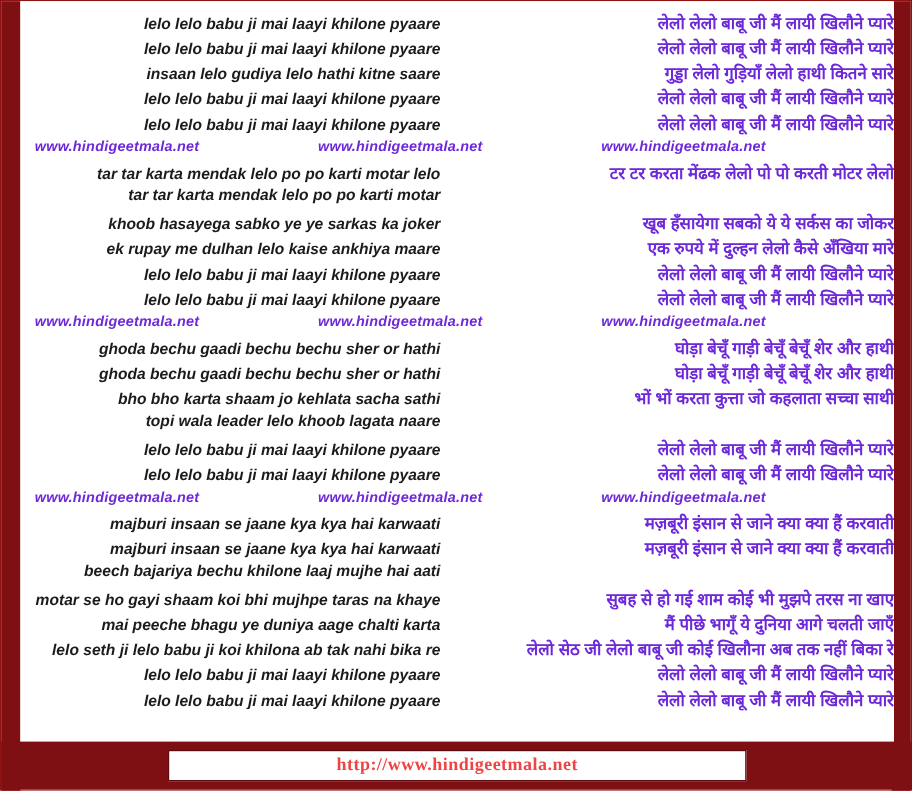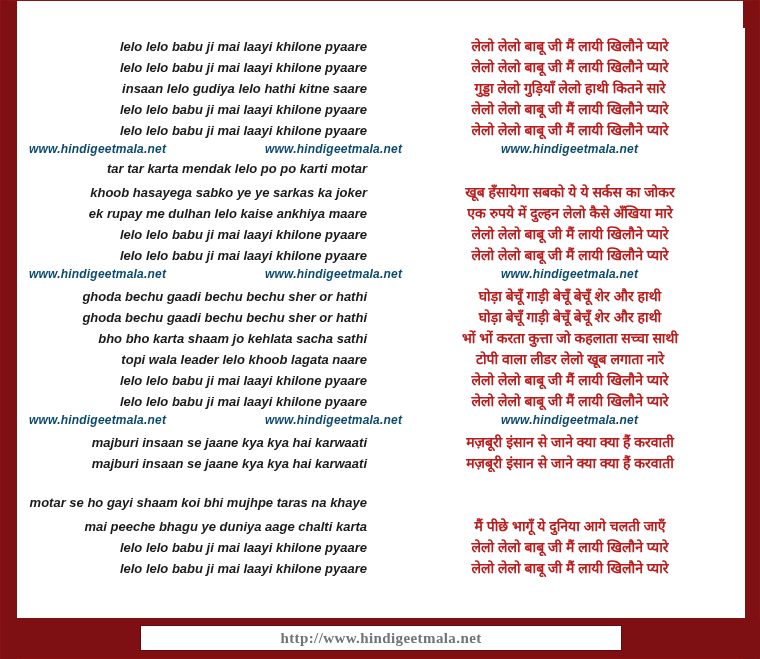--- a/index.html
+++ b/index.html
@@ -33,21 +33,20 @@
   .side-bar.right { right: 0; }
 
   .lyrics-area {
     position: absolute;
     left: 16px;
     top: 0;
     width: 728px;
     height: 619px;
     background: #ffffff;
     overflow: hidden;
-    margin-top: 27px;
   }
 
   .stanza {
     position: relative;
     padding: 0;
   }
   .line-row {
     display: flex;
     width: 100%;
     align-items: baseline;
@@ -62,42 +61,42 @@
     font-weight: bold;
     font-size: 13px;
     color: #1b1b1b;
     white-space: nowrap;
     overflow: hidden;
   }
   .col-deva {
     width: 50%;
     box-sizing: border-box;
     padding-left: 14px;
-    text-align: center;
+    text-align: right;
     font-weight: bold;
     font-size: 14px;
-    color: #b91c1c;
+    color: #6d28d9;
     white-space: nowrap;
     overflow: hidden;
   }
 
   
   .watermark-band {
     position: relative;
     height: 20px;
     width: 100%;
     overflow: hidden;
   }
   .watermark-band .wm {
     position: absolute;
     top: 1px;
     font-size: 12px;
     font-weight: bold;
     font-style: italic;
-    color: #0c4a6e;
+    color: #6d28d9;
     letter-spacing: 0.2px;
     white-space: nowrap;
   }
   .watermark-band .wm.w1 { left: 12px; }
   .watermark-band .wm.w2 { left: 248px; }
   .watermark-band .wm.w3 { left: 484px; }
 
   
   .footer {
     position: absolute;
@@ -116,21 +115,21 @@
     width: 480px;
     height: 24px;
     display: flex;
     align-items: center;
     justify-content: center;
   }
   .footer-url {
     font-family: "Liberation Serif", serif;
     font-weight: bold;
     font-size: 15px;
-    color: #737373;
+    color: #ef4444;
     letter-spacing: 0.4px;
   }
   .spacer-8 { height: 8px; }
 </style>
 </head>
 <body>
 
 <div id="page">
 
   <div class="side-bar left"></div>
@@ -164,20 +163,24 @@
     </div>
 
     <div class="watermark-band">
       <span class="wm w1">www.hindigeetmala.net</span>
       <span class="wm w2">www.hindigeetmala.net</span>
       <span class="wm w3">www.hindigeetmala.net</span>
     </div>
 
     <div class="stanza">
       <div class="line-row">
+        <div class="col-roman">tar tar karta mendak lelo po po karti motar lelo</div>
+        <div class="col-deva">टर टर करता मेंढक लेलो पो पो करती मोटर लेलो</div>
+      </div>
+      <div class="line-row">
         <div class="col-roman">tar tar karta mendak lelo po po karti motar</div>
       </div>
       <div class="line-row">
         <div class="col-roman">khoob hasayega sabko ye ye sarkas ka joker</div>
         <div class="col-deva">खूब हँसायेगा सबको ये ये सर्कस का जोकर</div>
       </div>
       <div class="line-row">
         <div class="col-roman">ek rupay me dulhan lelo kaise ankhiya maare</div>
         <div class="col-deva">एक रुपये में दुल्हन लेलो कैसे अँखिया मारे</div>
       </div>
@@ -205,21 +208,20 @@
       <div class="line-row">
         <div class="col-roman">ghoda bechu gaadi bechu bechu sher or hathi</div>
         <div class="col-deva">घोड़ा बेचूँ गाड़ी बेचूँ बेचूँ शेर और हाथी</div>
       </div>
       <div class="line-row">
         <div class="col-roman">bho bho karta shaam jo kehlata sacha sathi</div>
         <div class="col-deva">भों भों करता कुत्ता जो कहलाता सच्चा साथी</div>
       </div>
       <div class="line-row">
         <div class="col-roman">topi wala leader lelo khoob lagata naare</div>
-        <div class="col-deva">टोपी वाला लीडर लेलो खूब लगाता नारे</div>
       </div>
       <div class="line-row">
         <div class="col-roman">lelo lelo babu ji mai laayi khilone pyaare</div>
         <div class="col-deva">लेलो लेलो बाबू जी मैं लायी खिलौने प्यारे</div>
       </div>
       <div class="line-row">
         <div class="col-roman">lelo lelo babu ji mai laayi khilone pyaare</div>
         <div class="col-deva">लेलो लेलो बाबू जी मैं लायी खिलौने प्यारे</div>
       </div>
     </div>
@@ -233,27 +235,33 @@
     <div class="stanza">
       <div class="line-row">
         <div class="col-roman">majburi insaan se jaane kya kya hai karwaati</div>
         <div class="col-deva">मज़बूरी इंसान से जाने क्या क्या हैं करवाती</div>
       </div>
       <div class="line-row">
         <div class="col-roman">majburi insaan se jaane kya kya hai karwaati</div>
         <div class="col-deva">मज़बूरी इंसान से जाने क्या क्या हैं करवाती</div>
       </div>
       <div class="line-row">
+        <div class="col-roman">beech bajariya bechu khilone laaj mujhe hai aati</div>
       </div>
       <div class="line-row">
         <div class="col-roman">motar se ho gayi shaam koi bhi mujhpe taras na khaye</div>
+        <div class="col-deva">सुबह से हो गई शाम कोई भी मुझपे तरस ना खाए</div>
       </div>
       <div class="line-row">
         <div class="col-roman">mai peeche bhagu ye duniya aage chalti karta</div>
         <div class="col-deva">मैं पीछे भागूँ ये दुनिया आगे चलती जाएँ</div>
+      </div>
+      <div class="line-row">
+        <div class="col-roman">lelo seth ji lelo babu ji koi khilona ab tak nahi bika re</div>
+        <div class="col-deva">लेलो सेठ जी लेलो बाबू जी कोई खिलौना अब तक नहीं बिका रे</div>
       </div>
       <div class="line-row">
         <div class="col-roman">lelo lelo babu ji mai laayi khilone pyaare</div>
         <div class="col-deva">लेलो लेलो बाबू जी मैं लायी खिलौने प्यारे</div>
       </div>
       <div class="line-row">
         <div class="col-roman">lelo lelo babu ji mai laayi khilone pyaare</div>
         <div class="col-deva">लेलो लेलो बाबू जी मैं लायी खिलौने प्यारे</div>
       </div>
     </div>

